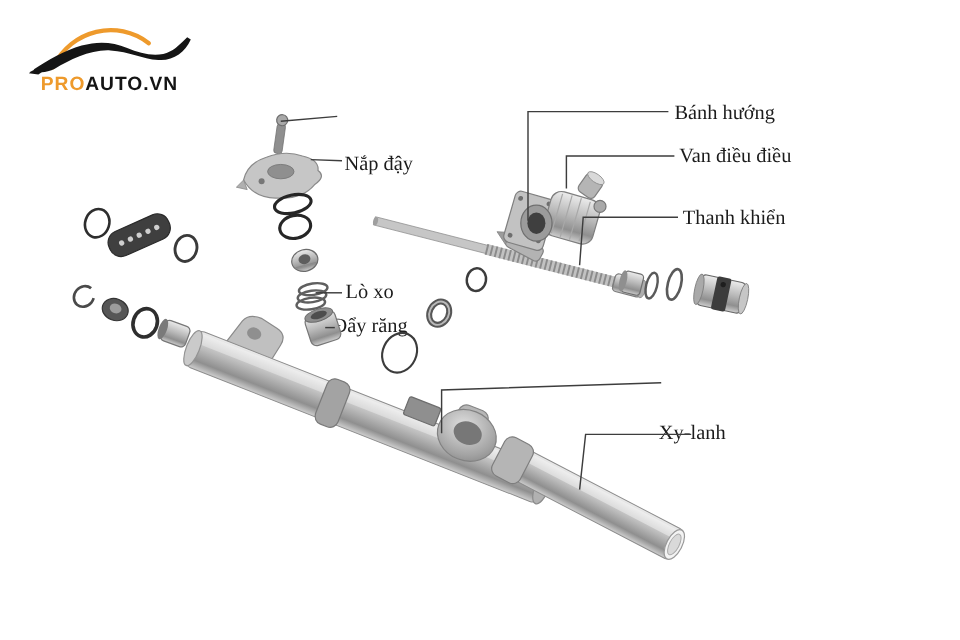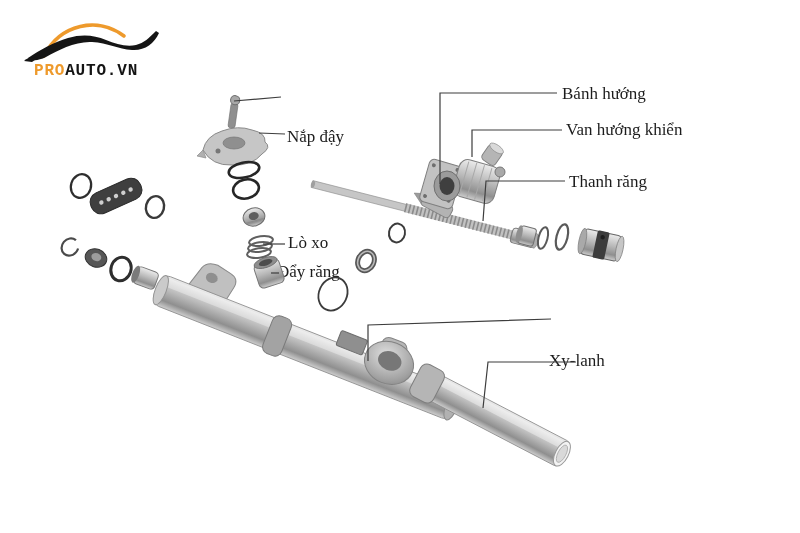--- a/index.html
+++ b/index.html
@@ -4,21 +4,21 @@
 <style>
   html,body{margin:0;padding:0;background:#fff;}
   #stage{position:relative;width:800px;height:533px;background:#ffffff;overflow:hidden;
          font-family:"Liberation Serif","DejaVu Serif",serif;}
   
   .label{position:absolute;font-size:17px;line-height:1.2;color:#1c1c1c;white-space:nowrap;z-index:2;}
   #label-adjust{white-space:normal;width:162px;line-height:1.22;}
   
   #logo{position:absolute;left:20px;top:12px;width:156px;z-index:2;}
   #logo svg{display:block;}
-  .logo-text{font-family:Liberation Mono, monospace;font-weight:bold;
+  .logo-text{font-family:Liberation Sans, sans-serif;font-weight:bold;
              font-size:16px;letter-spacing:0.8px;margin:-2px 0 0 14px;}
   .logo-pro{color:#EE9A2C;}
   .logo-rest{color:#141414;}
   
   #diagram{position:absolute;left:0;top:0;z-index:3;pointer-events:none;}
 </style>
 </head>
 <body>
 
 <div id="stage">
@@ -31,22 +31,22 @@
                C56,29 38,38 26,45 C18,49 12,49 8,46 Z" fill="#151515"></path>
       <path d="M4,49 C8,45 14,44 18,46 L12,50 Z" fill="#151515"></path>
     </svg>
     <div class="logo-text">
       <span class="logo-pro">PRO</span><span class="logo-rest">AUTO.VN</span>
     </div>
   </div>
 
   <div class="label" id="label-cover" style="left:287px;top:127px">Nắp đậy</div>
   <div class="label" id="label-pinion" style="left:562px;top:84px">Bánh hướng</div>
-  <div class="label" id="label-valve" style="left:566px;top:120px">Van hướng khiển</div>
-  <div class="label" id="label-rack" style="left:569px;top:172px">Thanh răng</div>
+  <div class="label" id="label-valve" style="left:566px;top:120px">Van điều điều</div>
+  <div class="label" id="label-rack" style="left:569px;top:172px">Thanh khiển</div>
   <div class="label" id="label-spring" style="left:288px;top:233px">Lò xo</div>
   <div class="label" id="label-guide" style="left:277px;top:262px">Đẩy răng</div>
   <div class="label" id="label-cylinder" style="left:549px;top:351px">Xy-lanh</div>
 
   <svg id="diagram" width="800" height="533" viewBox="0 0 800 533">
     <defs>
       <linearGradient id="gMetal" x1="0" y1="0" x2="0" y2="1">
         <stop offset="0" stop-color="#ececec"></stop>
         <stop offset="0.45" stop-color="#b9b9b9"></stop>
         <stop offset="0.78" stop-color="#8f8f8f"></stop>

